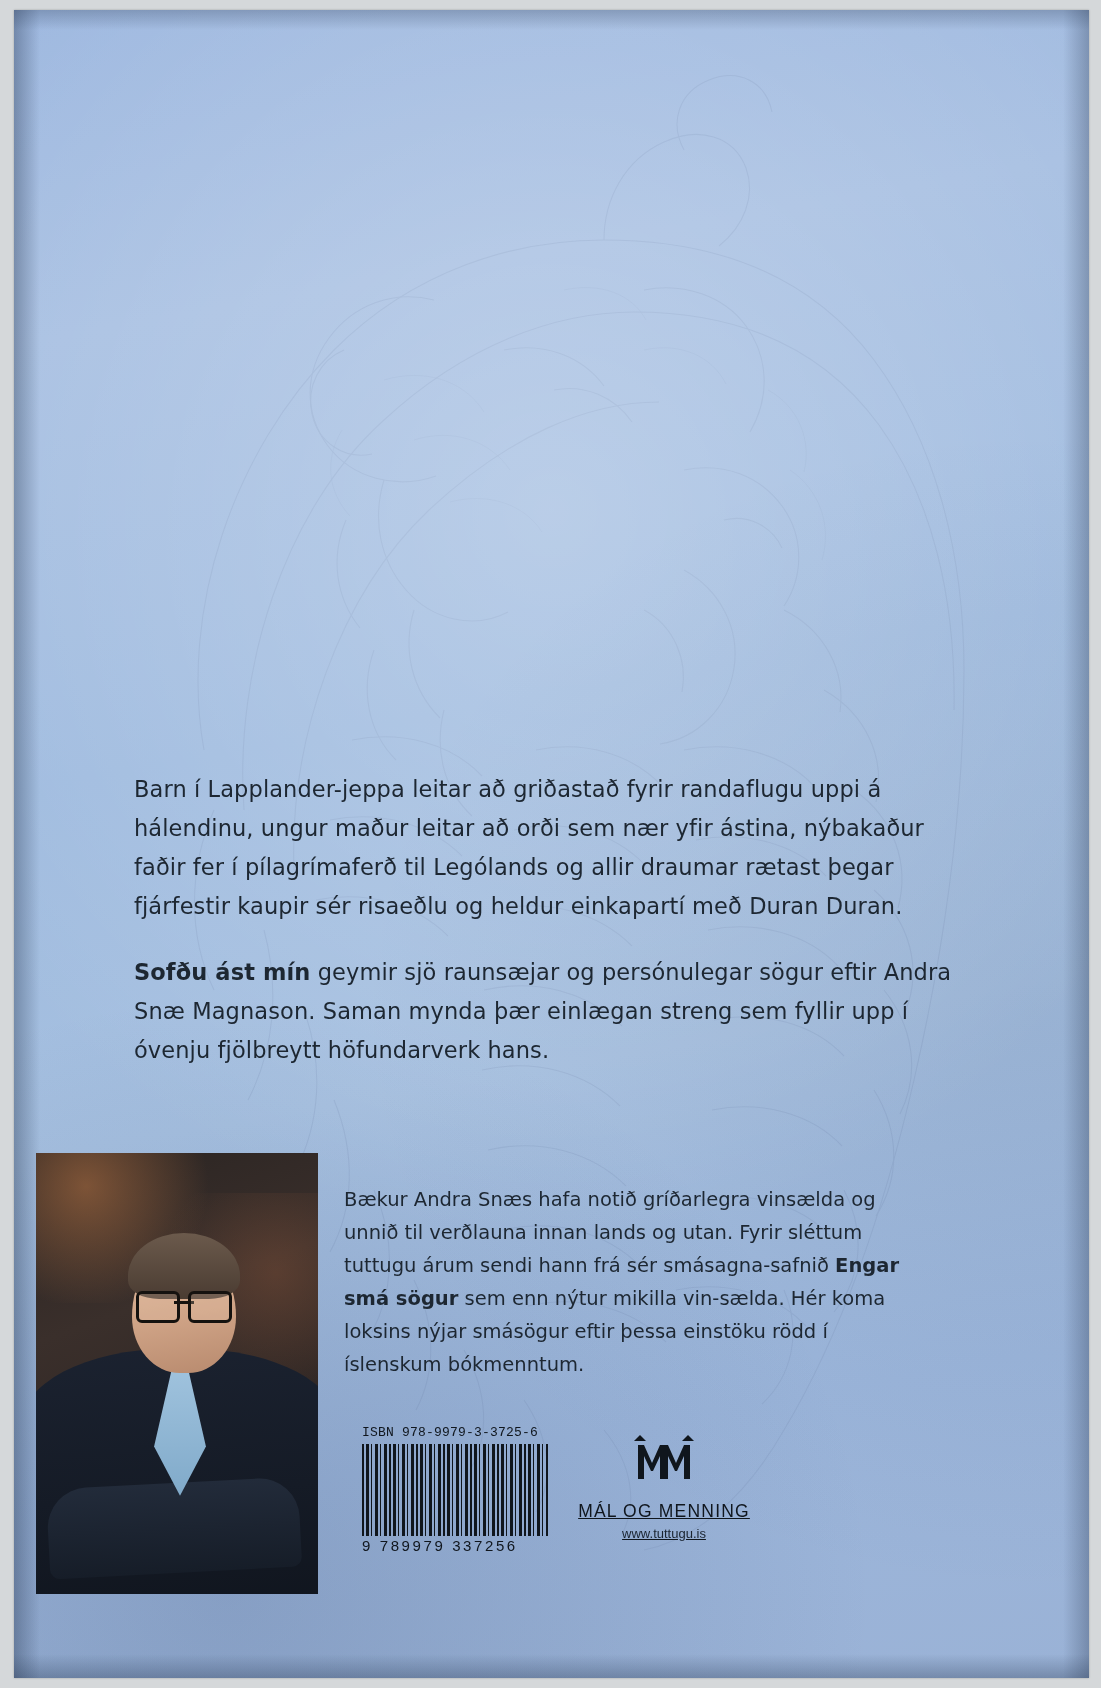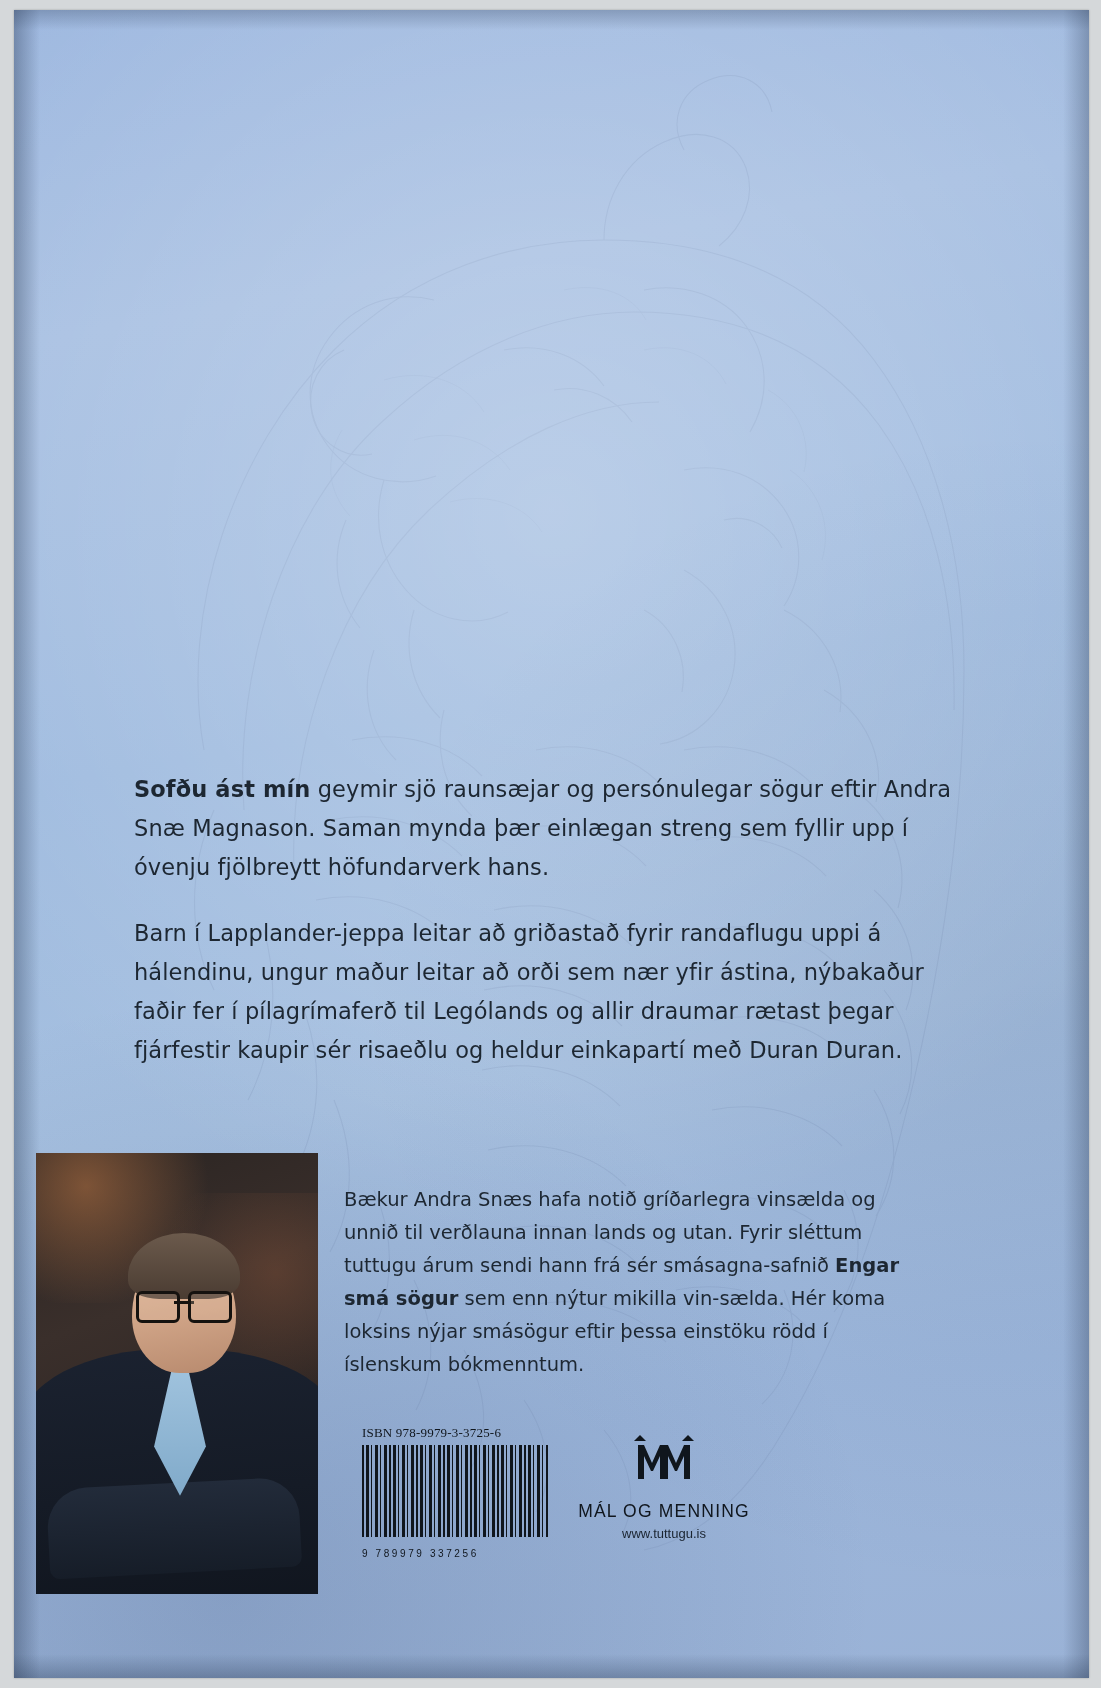--- a/index.html
+++ b/index.html
@@ -166,55 +166,56 @@
   }
 
   
   .isbn-block {
     position: absolute;
     left: 348px;
     top: 1415px;
     width: 190px;
   }
   .isbn-text {
-    font-family: Liberation Serif, serif;
+    font-family: Liberation Mono, monospace;
     font-size: 13px;
     color: #10161d;
     margin-bottom: 4px;
     letter-spacing: 0.2px;
   }
   .barcode {
     width: 186px;
     height: 92px;
     background:
       repeating-linear-gradient(90deg,
         #10161d 0px, #10161d 2px, transparent 2px, transparent 4px,
         #10161d 4px, #10161d 7px, transparent 7px, transparent 9px,
         #10161d 9px, #10161d 10px, transparent 10px, transparent 13px,
         #10161d 13px, #10161d 16px, transparent 16px, transparent 18px,
         #10161d 18px, #10161d 19px, transparent 19px, transparent 22px,
         #10161d 22px, #10161d 25px, transparent 25px, transparent 27px);
   }
   .barcode-digits {
     font-family: "Liberation Sans", sans-serif;
-    font-size: 10px;
+    font-size: 15px;
     color: #10161d;
     letter-spacing: 2.6px;
-    margin-top: 11px;
+    margin-top: 1px;
     white-space: nowrap;
   }
 
   
   .publisher {
     position: absolute;
     left: 545px;
     top: 1425px;
     width: 210px;
     text-align: center;
     color: #10161d;
+    text-decoration: underline;
   }
   .pub-mark {
     font-family: "Liberation Serif", serif;
     font-size: 46px;
     line-height: 46px;
     letter-spacing: -5px;
     font-weight: bold;
   }
   .pub-name {
     font-family: "Liberation Sans", sans-serif;
@@ -312,22 +313,22 @@
           <path d="M480 240 C516 232 548 244 562 270"></path>
           <path d="M684 340 C714 356 728 390 720 422"></path>
           <path d="M706 420 C736 440 748 476 738 510"></path>
         </g>
       </svg>
     </div>
 
     <div class="vignette"></div>
 
     <div class="blurb">
+      <p>Barn í Lapplander-jeppa leitar að griðastað fyrir randaflugu uppi á hálendinu, ungur maður leitar að orði sem nær yfir ástina, nýbakaður faðir fer í pílagrímaferð til Lególands og allir draumar rætast þegar fjárfestir kaupir sér risaeðlu og heldur einkapartí með Duran Duran.</p>
       <p><b>Sofðu ást mín</b><span> geymir sjö raunsæjar og persónulegar sögur eftir Andra Snæ Magnason. Saman mynda þær einlægan streng sem fyllir upp í óvenju fjölbreytt höfundarverk hans.</span></p>
-      <p>Barn í Lapplander-jeppa leitar að griðastað fyrir randaflugu uppi á hálendinu, ungur maður leitar að orði sem nær yfir ástina, nýbakaður faðir fer í pílagrímaferð til Lególands og allir draumar rætast þegar fjárfestir kaupir sér risaeðlu og heldur einkapartí með Duran Duran.</p>
     </div>
 
     <div class="author-photo">
       <div class="photo-bg-glow"></div>
       <div class="photo-bg-glow2"></div>
       <div class="suit"></div>
       <div class="arms"></div>
       <div class="shirt"></div>
       <div class="head"></div>
       <div class="hair"></div>

